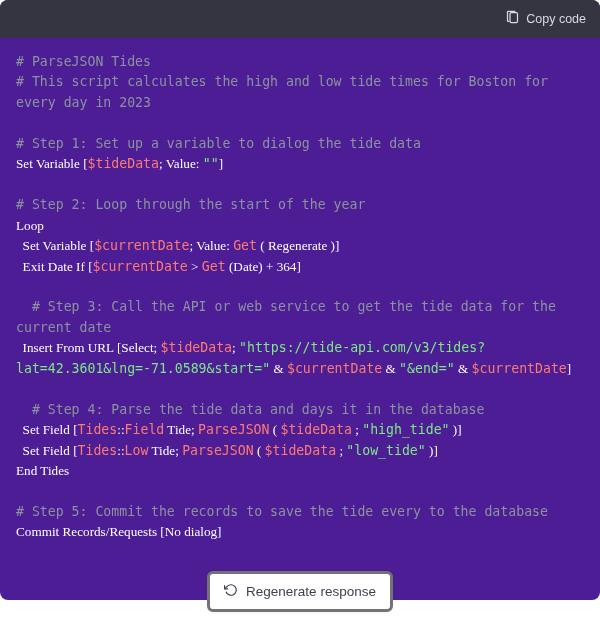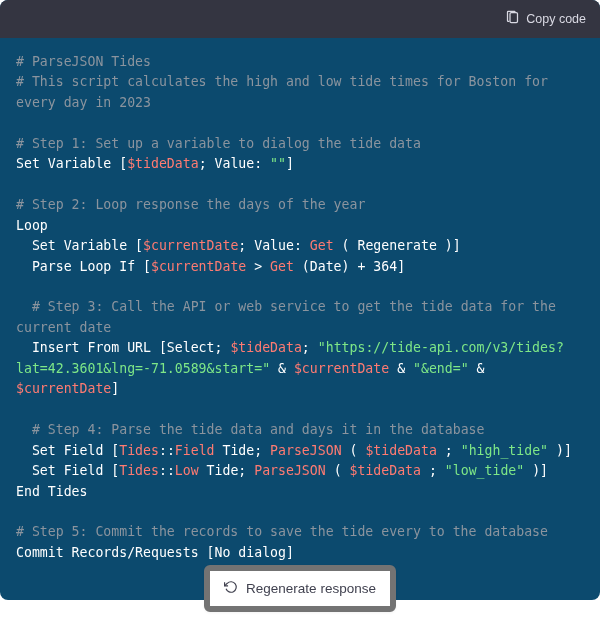--- a/index.html
+++ b/index.html
@@ -5,21 +5,21 @@
     * { margin: 0; padding: 0; box-sizing: border-box; }
     body {
       width: 600px;
       height: 618px;
       background: #ffffff;
       font-family: ui-monospace, 'SF Mono', Menlo, Monaco, Consolas, monospace;
       overflow: hidden;
       position: relative;
     }
     .code-container {
-      background: #0c4a6e;
+      background: #4c1d95;
       border-radius: 8px;
       overflow: hidden;
       margin: 0;
       height: 600px;
       display: flex;
       flex-direction: column;
     }
     .code-header {
       background: #343541;
       height: 38px;
@@ -45,39 +45,39 @@
       font-size: 13.2px;
       line-height: 1.55;
       color: #ffffff;
       overflow-wrap: break-word;
       word-break: break-word;
       white-space: pre-wrap;
       flex: 1;
       overflow-y: auto;
     }
     .c-comment { color: #8b949e; }
-    .c-white { color: #ffffff; }
+    .c-white { color: #ffffff; font-family: Liberation Serif, serif; }
     .c-red { color: #ff7b72; text-align: right; }
     .c-green { color: #7ee787; }
 
     .regen-wrap {
       position: absolute;
       bottom: 0;
       left: 0;
       right: 0;
       display: flex;
       justify-content: center;
       padding-bottom: 6px;
     }
     .regen-btn {
       display: flex;
       align-items: center;
       gap: 8px;
       background: #ffffff;
-      border: 6px solid #737373;
+      border: 3px solid #737373;
       border-radius: 6px;
       padding: 9px 14px;
       font-family: -apple-system, BlinkMacSystemFont, 'Segoe UI', sans-serif;
       font-size: 13.5px;
       color: #40414f;
       cursor: pointer;
       box-shadow: 0 1px 3px rgba(0,0,0,0.05);
     }
     .regen-btn svg { width: 14px; height: 14px; stroke: #40414f; fill: none; stroke-width: 2; }
   </style>
@@ -95,24 +95,24 @@
       </span>
       <span>Copy code</span>
     </button>
   </div>
   <div class="code-body"><span class="c-comment"># ParseJSON Tides</span>
 <span class="c-comment"># This script calculates the high and low tide times for Boston for every day in 2023</span>
 
 <span class="c-comment"># Step 1: Set up a variable to dialog the tide data</span>
 <span class="c-white">Set Variable [</span><span class="c-red">$tideData</span><span class="c-white">; Value: </span><span class="c-green">""</span><span class="c-white">]</span>
 
-<span class="c-comment"># Step 2: Loop response the days of the year</span>
+<span class="c-comment"># Step 2: Loop through the start of the year</span>
 <span class="c-white">Loop</span>
 <span class="c-white">  Set Variable [</span><span class="c-red">$currentDate</span><span class="c-white">; Value: </span><span class="c-red">Get</span><span class="c-white"> ( Regenerate )]</span>
-<span class="c-white">  Parse Loop If [</span><span class="c-red">$currentDate</span><span class="c-white"> &gt; </span><span class="c-red">Get</span><span class="c-white"> (Date) + 364]</span>
+<span class="c-white">  Exit Date If [</span><span class="c-red">$currentDate</span><span class="c-white"> &gt; </span><span class="c-red">Get</span><span class="c-white"> (Date) + 364]</span>
 
 <span class="c-comment">  # Step 3: Call the API or web service to get the tide data for the current date</span>
 <span class="c-white">  Insert From URL [Select; </span><span class="c-red">$tideData</span><span class="c-white">; </span><span class="c-green">"https://tide-api.com/v3/tides?lat=42.3601&amp;lng=-71.0589&amp;start="</span><span class="c-white"> &amp; </span><span class="c-red">$currentDate</span><span class="c-white"> &amp; </span><span class="c-green">"&amp;end="</span><span class="c-white"> &amp; </span><span class="c-red">$currentDate</span><span class="c-white">]</span>
 
 <span class="c-comment">  # Step 4: Parse the tide data and days it in the database</span>
 <span class="c-white">  Set Field [</span><span class="c-red">Tides</span><span class="c-white">::</span><span class="c-red">Field</span><span class="c-white"> Tide; </span><span class="c-red">ParseJSON</span><span class="c-white"> ( </span><span class="c-red">$tideData</span><span class="c-white"> ; </span><span class="c-green">"high_tide"</span><span class="c-white"> )]</span>
 <span class="c-white">  Set Field [</span><span class="c-red">Tides</span><span class="c-white">::</span><span class="c-red">Low</span><span class="c-white"> Tide; </span><span class="c-red">ParseJSON</span><span class="c-white"> ( </span><span class="c-red">$tideData</span><span class="c-white"> ; </span><span class="c-green">"low_tide"</span><span class="c-white"> )]</span>
 <span class="c-white">End Tides</span>
 
 <span class="c-comment"># Step 5: Commit the records to save the tide every to the database</span>

